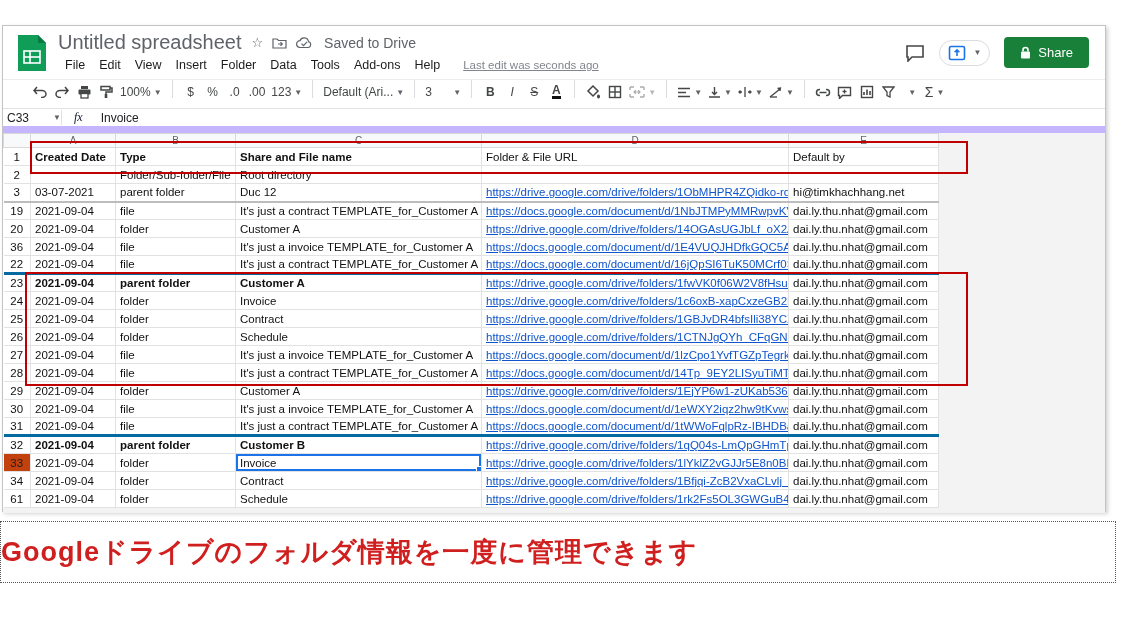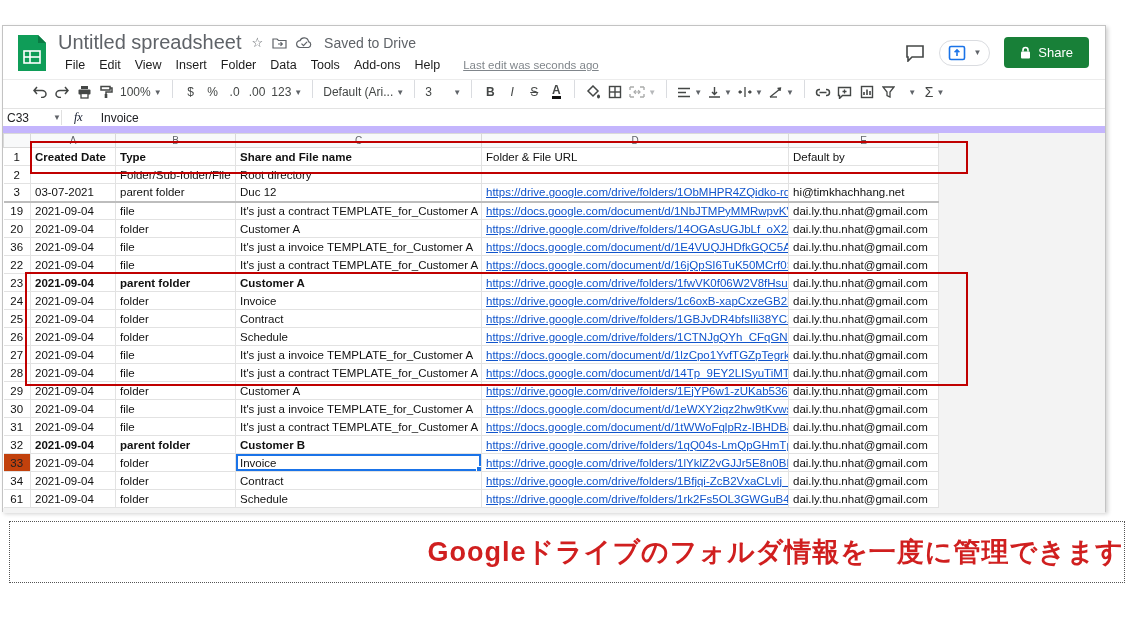--- a/index.html
+++ b/index.html
@@ -48,34 +48,34 @@
   .gridwrap { position:absolute; left:0; top:107px; width:100%; height:380px; background:#f3f3f3; overflow:hidden; }
   table.sheet { border-collapse:collapse; table-layout:fixed; width:935px; background:#fff; }
   table.sheet col.c-n{width:27px;} col.c-a{width:85px;} col.c-b{width:120px;} col.c-c{width:246px;} col.c-d{width:307px;} col.c-e{width:150px;}
   table.sheet th { height:14px; background:#f8f9fa; border:1px solid #d9d9d9; font-size:10px; font-weight:normal; color:#5f6368; text-align:center; }
   table.sheet td { height:18px; border-right:1px solid #e2e2e2; border-bottom:1px solid #e2e2e2; font-size:11.5px; color:#111;
                    padding:0 4px; white-space:nowrap; overflow:hidden; background:#fff; }
   td.rownum { background:#f8f9fa; color:#5f6368; font-size:10px; text-align:center; border-right:1px solid #d9d9d9; padding:0; }
   td.colA { text-align:left;margin-left:8px; }
   tr.bold td.colA, tr.bold td.colB, tr.bold td.colC { font-weight:bold; }
   tr.divider td { border-bottom:2px solid #bdbdbd; }
-  tr.topline td { border-top:1px solid #0369a1; }
+  tr.topline td { border-top:3px solid #0369a1; }
   .link { color:#1155cc; text-decoration:underline; cursor:pointer; }
   td.sel { position:relative; box-shadow:inset 0 0 0 2px #1a73e8; overflow:visible; z-index:3; }
   td.sel::after { content:""; position:absolute; right:-3px; bottom:-3px; width:6px; height:6px; background:#1a73e8; border:1px solid #fff; }
   th.hl, td.rownum.hl { background:#c2410c; color:#202124; }
 
   
   .redbox { position:absolute; border:2px solid #c00000; pointer-events:none; z-index:40; }
   #redbox-header { left:30px; top:141px; width:938px; height:33px; }
   #redbox-group  { left:25px; top:272px; width:943px; height:114px; }
 
   
-  .banner { position:absolute; left:9px; top:521px; width:1116px; height:62px; border:1px dotted #555;
-            display:flex; align-items:center; justify-content:flex-end; background:#fff; }
+  .banner { position:absolute; left:0; top:521px; width:1116px; height:62px; border:1px dotted #555;
+            display:flex; align-items:center; justify-content:flex-start; background:#fff; }
   .banner-text { font-size:27px; font-weight:bold; color:#d01f1f; letter-spacing:1px; }
 </style>
 </head>
 <body>
 
 <div class="window">
 
   <div class="titlebar">
     <svg class="logo" viewBox="0 0 32 40">
       <path d="M2 2 h20 l8 8 v28 h-28 z" fill="#0f9d58"></path>

